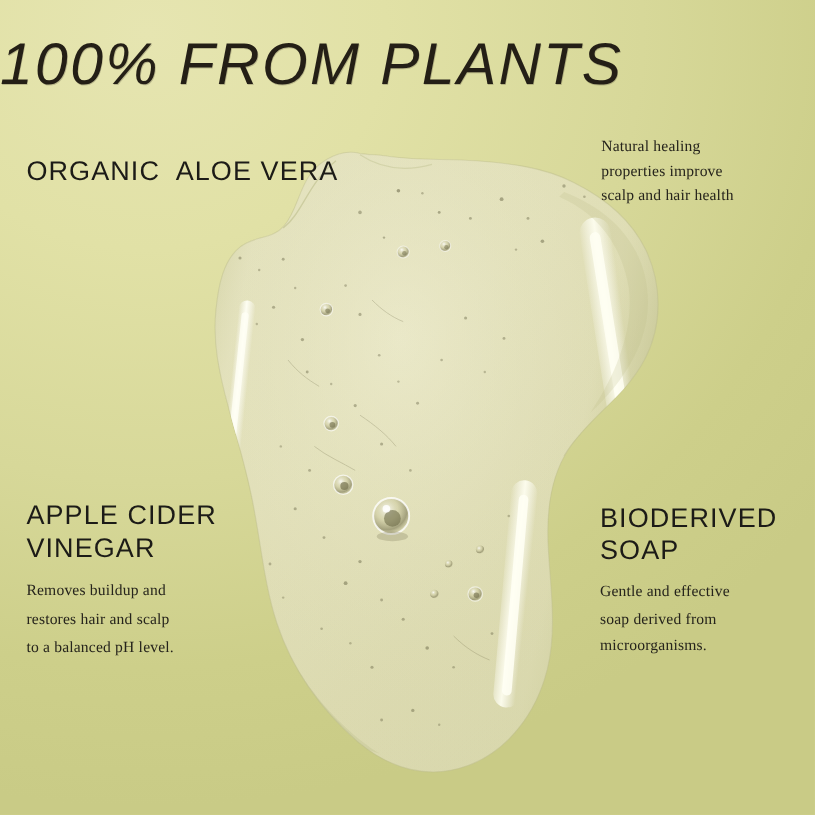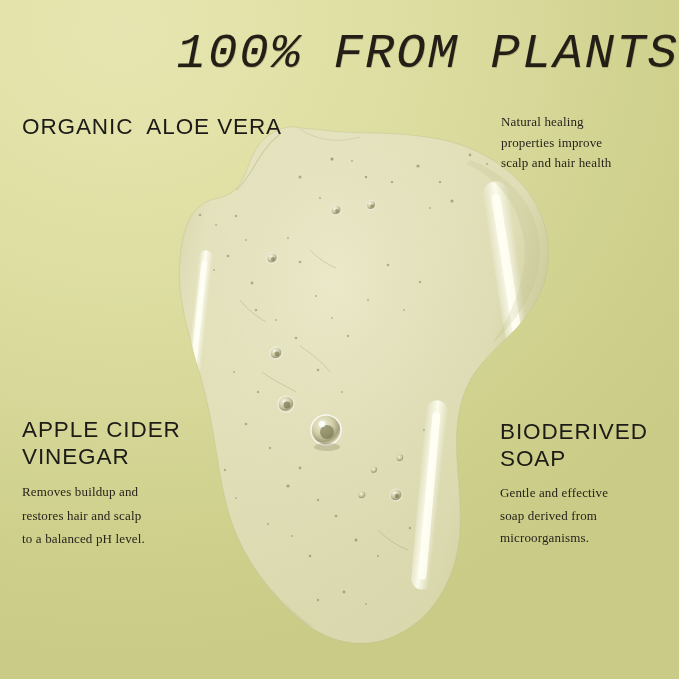--- a/index.html
+++ b/index.html
@@ -25,22 +25,22 @@
     width: 679px; height: 679px;
   }
   .blob-svg { display: block; width: 679px; height: 679px; }
 
   
   .headline {
     position: absolute;
     left: 0;
     top: 26px;
     width: 679px;
-    text-align: right;
-    font-family: Liberation Mono, monospace;
+    text-align: left;
+    font-family: Liberation Sans, sans-serif;
     font-style: italic;
     font-weight: 400;
     font-size: 49px;
     letter-spacing: 2.0px;
     color: #241f16;
     white-space: nowrap;
     text-shadow: 0.5px 0.5px 0 rgba(40,34,22,0.22);
   }
 
   
@@ -59,21 +59,21 @@
     margin: 6px 0 0 0;
     font-family: "Liberation Serif", serif;
     font-weight: 400;
     font-size: 13px;
     line-height: 24.5px;
     letter-spacing: 0.15px;
     color: #26241c;
     white-space: pre-line;
   }
 
-  #block-aloe       { left: 22px;  top: 113px; width: 300px; }
+  #block-aloe       { left: 22px;  top: 129px; width: 300px; }
   #block-tea        { left: 501px; top: 107px; width: 175px; }
   #block-tea p      { line-height: 20.5px; margin-top: 5px; }
   #block-vinegar    { left: 22px;  top: 416px; width: 240px; }
   #block-vinegar p  { line-height: 23.5px; margin-top: 10px; }
   #block-soap       { left: 500px; top: 418px; width: 176px; }
   #block-soap p     { line-height: 22.5px; margin-top: 10px; }
 </style>
 </head>
 <body>
 

